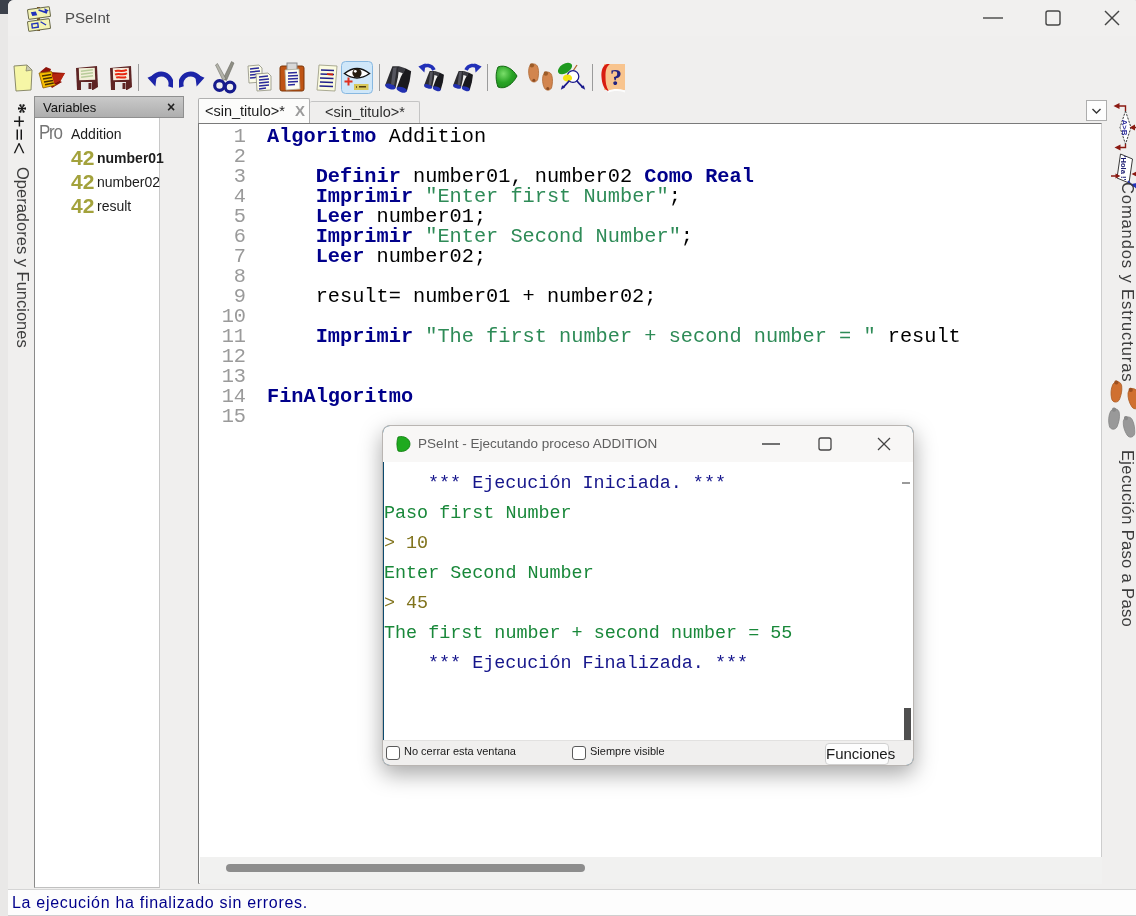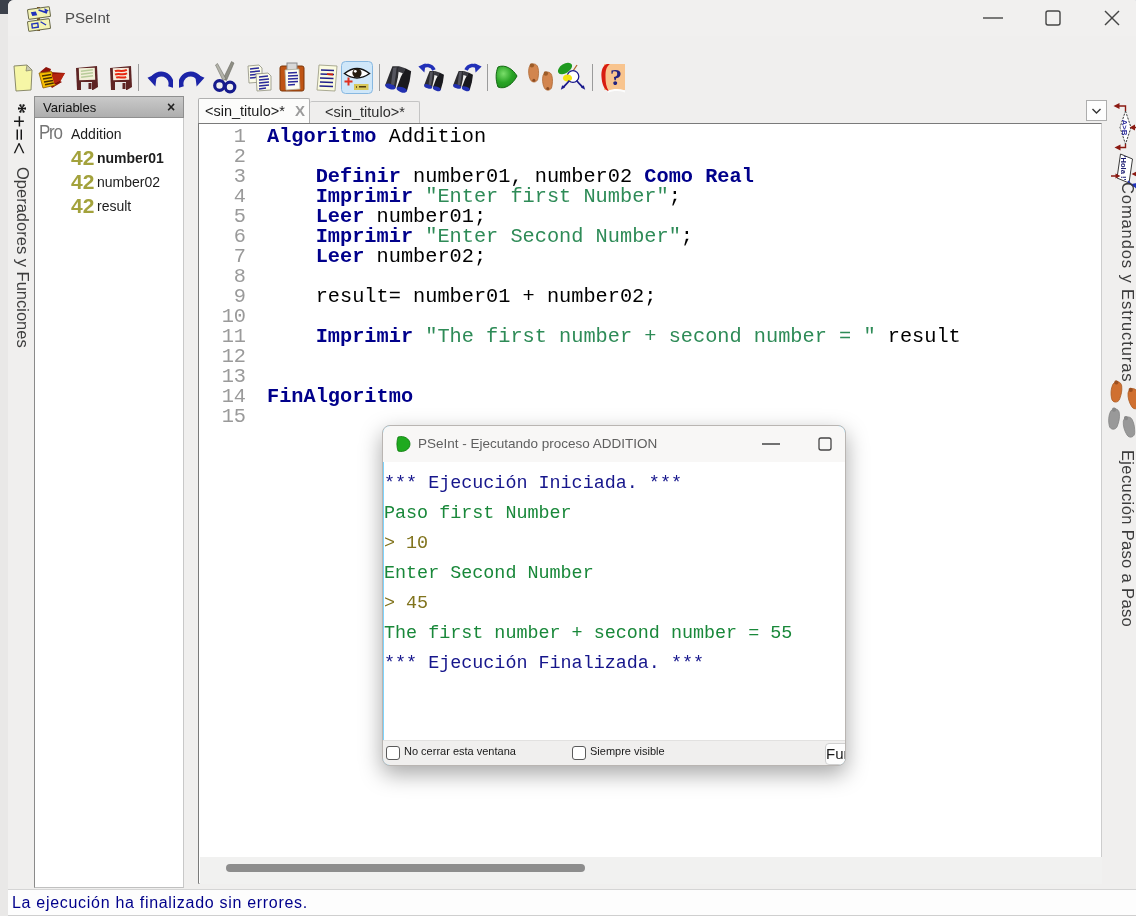--- a/index.html
+++ b/index.html
@@ -19,21 +19,21 @@
 #status-txt{left:4px;top:4px;font-size:16px;letter-spacing:0.7px;color:#00008b;}
 
 #lefticon{left:0px;top:85px;width:22px;height:58px;font-family:"Liberation Serif",serif;font-weight:bold;font-size:22px;color:#161616;transform:rotate(90deg);transform-origin:center;letter-spacing:1px;text-align:center;line-height:58px;white-space:nowrap;}
 .vtext{position:absolute;font-size:16.5px;color:#3c3c3c;white-space:nowrap;transform:rotate(90deg);transform-origin:left top;}
 #lefttext{left:24px;top:167px;letter-spacing:0px;}
 
 #varpanel{left:26px;top:96px;width:150px;height:792px;}
 #varhdr{left:0;top:0;width:150px;height:22px;background:linear-gradient(#c9c9c9,#aeaeae);border:1px solid #8f8f8f;}
 #varhdr-txt{left:8px;top:3px;font-size:13px;color:#111;}
 #varhdr-x{left:132px;top:2px;font-size:14px;color:#222;font-weight:bold;}
-#varbody{left:0;top:22px;width:150px;height:770px;background:#fff;border:1px solid;border-color:#8a8a8a #c8c8c8 #c0c0c0 #8a8a8a;border-top:none;}
+#varbody{left:0;top:22px;width:126px;height:770px;background:#fff;border:1px solid;border-color:#8a8a8a #c8c8c8 #c0c0c0 #8a8a8a;border-top:none;}
 .treelbl{position:absolute;font-size:14px;color:#1c1c1c;}
 .tree42{position:absolute;font-size:21px;font-weight:bold;color:#a3a23c;}
 
 #edpanel{left:190px;top:96px;width:904px;height:788px;}
 .tab{position:absolute;font-size:14.5px;}
 #tab1{left:0;top:2px;width:112px;height:25px;background:#fcfcfb;border:1px solid #b0b0b0;border-bottom:none;border-radius:2px 2px 0 0;}
 #tab1-txt{left:6px;top:4px;color:#1c1c1c;}
 #tab1-x{left:96px;top:3px;color:#9b9b9b;font-weight:bold;font-size:15px;font-family:"Liberation Sans",sans-serif;}
 #tab2{left:112px;top:5px;width:110px;height:22px;background:#efeeed;border:1px solid #c4c4c4;border-bottom:none;border-left:none;border-radius:2px 2px 0 0;}
 #tab2-txt{left:15px;top:2px;color:#2e2e2e;}
@@ -44,26 +44,26 @@
 #lnum{left:0px;top:3px;width:47px;text-align:right;font-family:"Liberation Mono",monospace;font-size:20.3px;line-height:20px;color:#9a9a9a;white-space:pre;}
 #code{left:68px;top:3px;font-family:"Liberation Mono",monospace;font-size:20.3px;line-height:20px;color:#000;white-space:pre;}
 .k{color:#00008b;font-weight:bold;}
 .s{color:#2e8b57;}
 
 #righticon1{left:1100px;top:97px;}
 #righttext1{left:1129px;top:182px;letter-spacing:0.9px;}
 #rightfeet{left:1097px;top:378px;}
 #righttext2{left:1129px;top:450px;letter-spacing:0.35px;}
 
-#console{left:374px;top:425px;width:464px;height:341px;background:#7dd3fc;border:1px solid #b9b5b2;border-radius:8px;box-shadow:0 8px 22px rgba(0,0,0,0.35);overflow:hidden;}
+#console{left:374px;top:425px;width:532px;height:341px;background:#0c4a6e;border:1px solid #b9b5b2;border-radius:8px;box-shadow:0 8px 22px rgba(0,0,0,0.35);overflow:hidden;}
 #con-title{left:0;top:0;width:100%;height:36px;background:#f8f7f6;}
 #con-title-txt{left:35px;top:10px;font-size:13.5px;color:#5f5f5f;}
 #con-body{left:1px;top:36px;width:514px;height:278px;background:#fff;}
 #con-pre{left:0px;top:7px;font-family:"Liberation Mono",monospace;font-size:18.4px;line-height:30px;white-space:pre;}
-.cb{color:#16168c;}
+.cb{color:#16168c;padding-left:44px;}
 .cg{color:#19883a;}
 .cy{color:#80731c;}
 #con-foot{left:0;top:314px;width:530px;height:26px;background:#f0efee;border-top:1px solid #e2e1e0;}
 .chk{position:absolute;width:14px;height:14px;border:1px solid #5a5a5a;border-radius:3px;background:#fff;}
 .chklbl{position:absolute;font-size:11px;color:#191919;}
 #reiniciar{left:442px;top:2px;width:64px;height:22px;background:#fdfdfd;border:1px solid #d0d0d0;border-radius:4px;font-size:15px;color:#191919;text-align:center;line-height:20px;}
 #con-scroll{left:515px;top:36px;width:16px;height:278px;background:#fff;}
 #con-thumb{left:6px;top:246px;width:7px;height:34px;background:#4f4f4f;}
 </style>
 </head>

